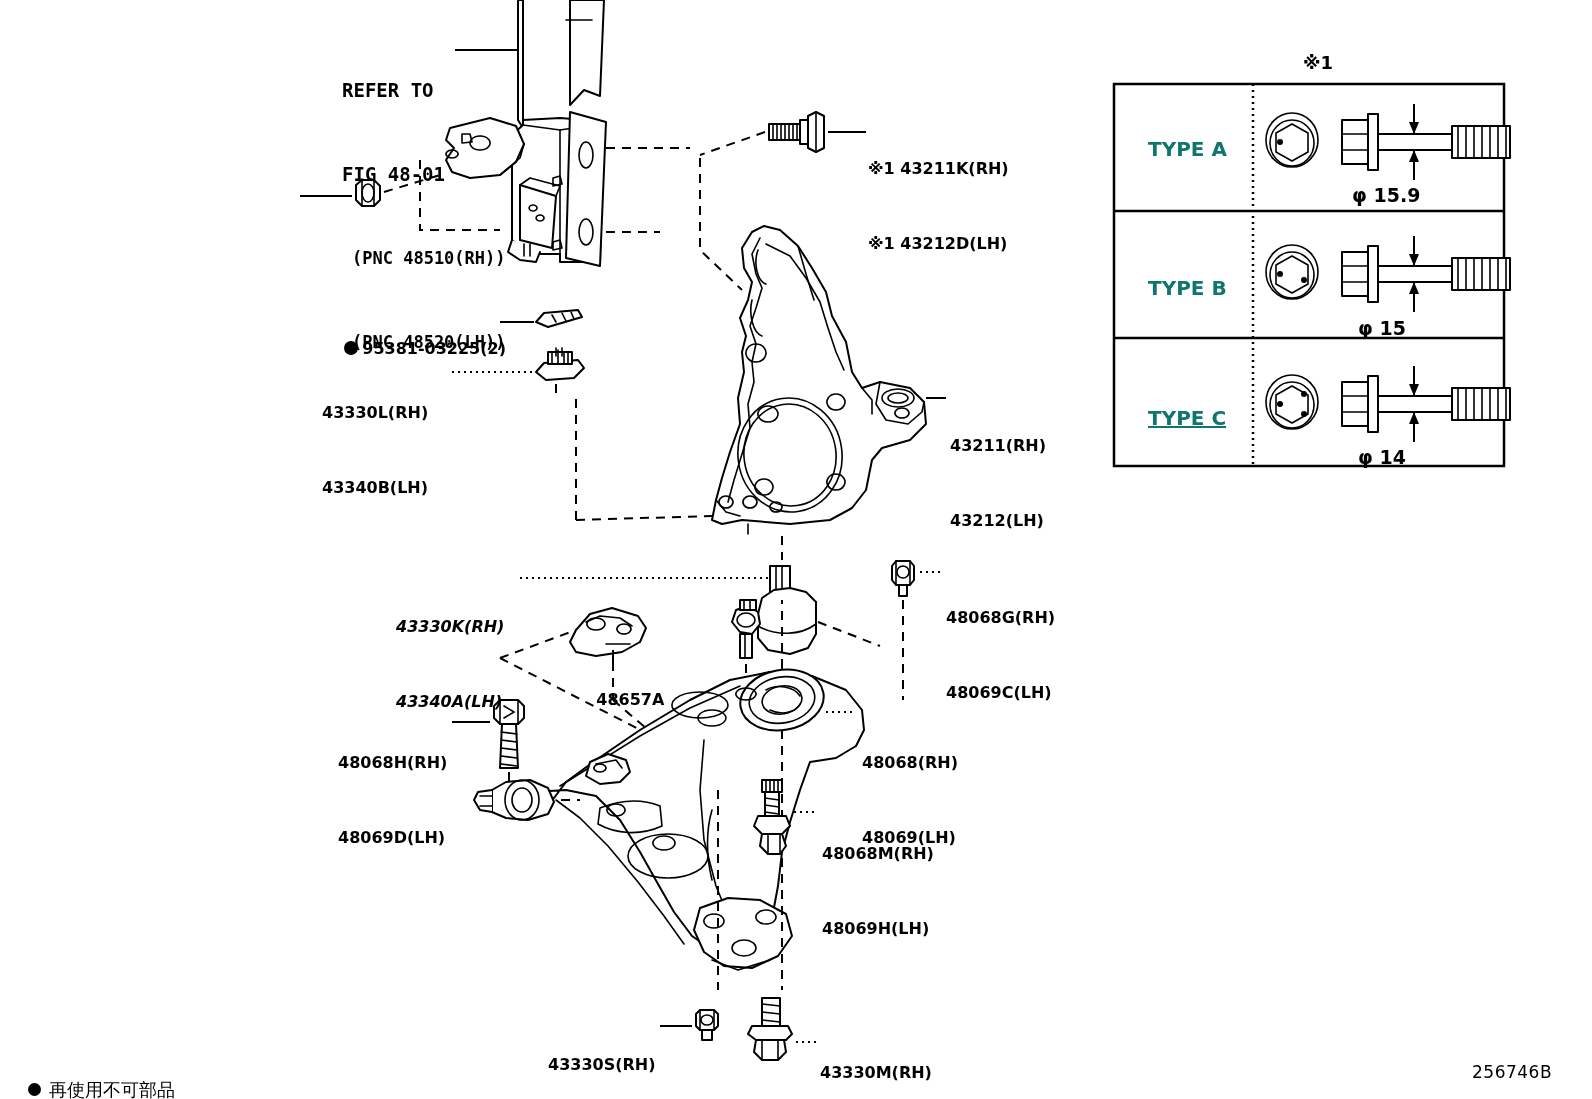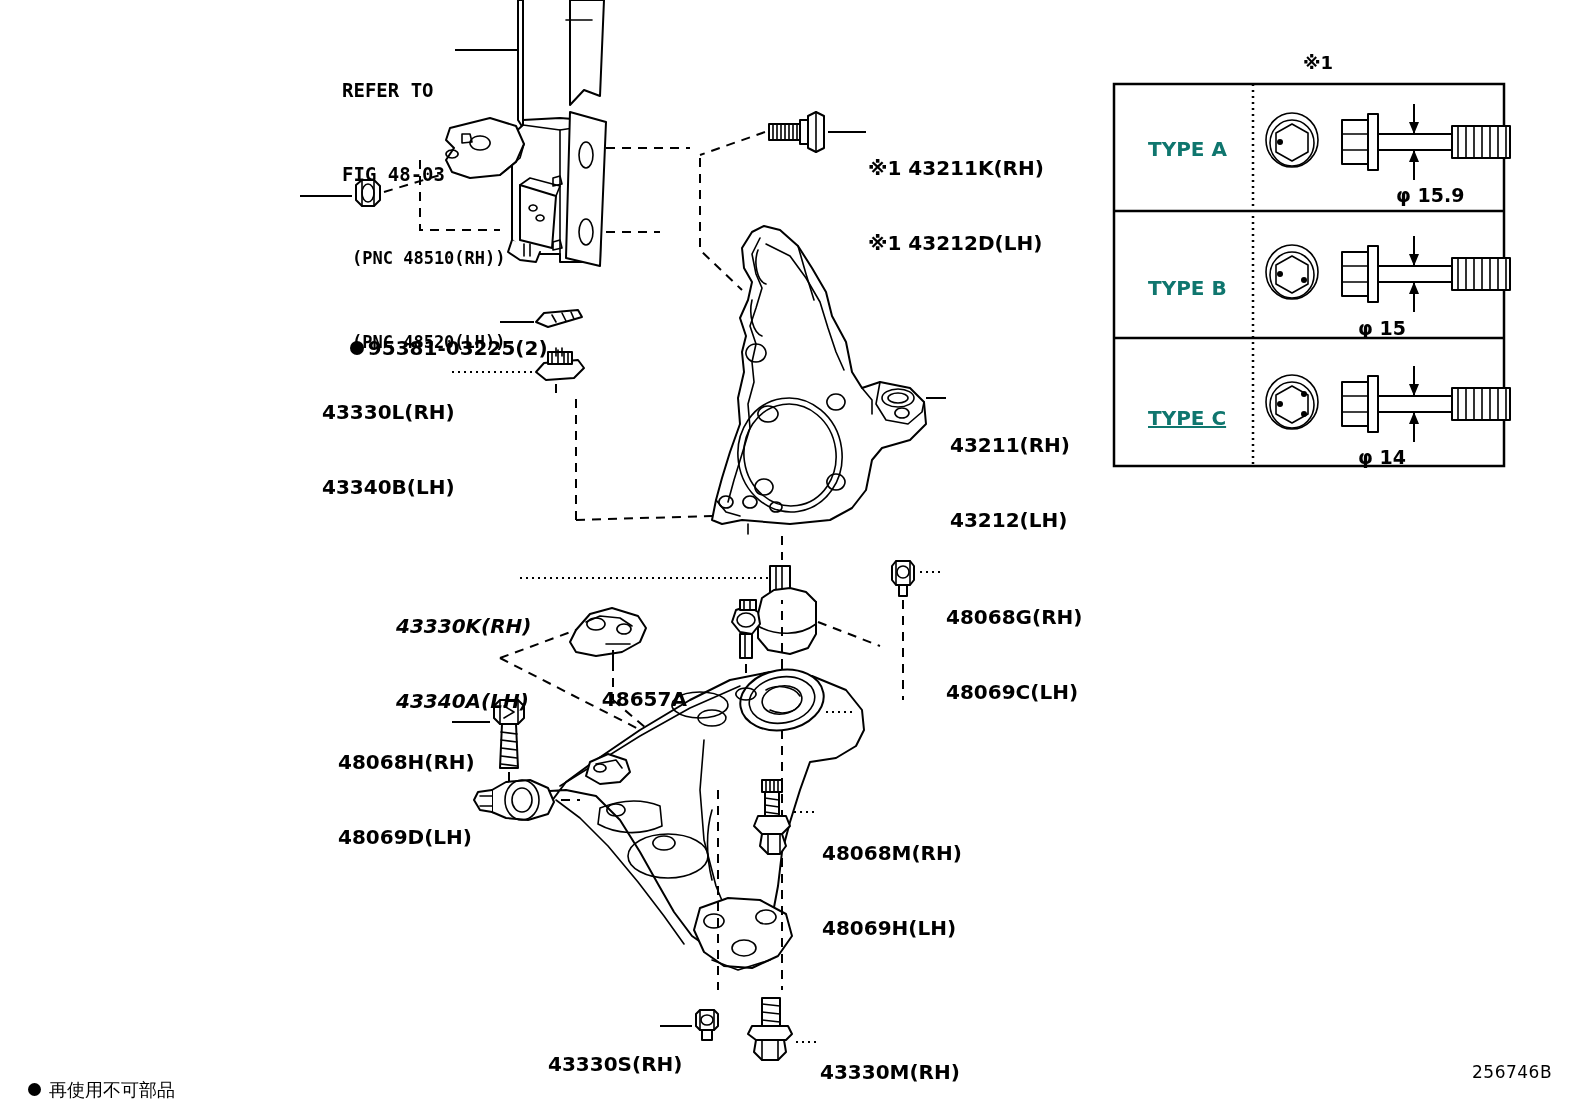--- a/index.html
+++ b/index.html
@@ -12,21 +12,21 @@
     width: 1592px;
     height: 1099px;
     background: #ffffff;
     overflow: hidden;
     font-family: "DejaVu Sans", sans-serif;
   }
   .lbl {
     position: absolute;
     font-family: "DejaVu Sans", sans-serif;
     font-weight: bold;
-    font-size: 20px;
+    font-size: 16px;
     line-height: 25px;
     color: #000;
     white-space: pre;
     letter-spacing: 0px;
   }
   .lbl.two { line-height: 25px; }
   .lbl-line { display: block; }
   .refer {
     position: absolute;
     font-family: "DejaVu Sans Mono", monospace;
@@ -398,21 +398,21 @@
       <path class="partthin" d="M1458 388 L1458 420 M1466 388 L1466 420 M1474 388 L1474 420 M1482 388 L1482 420 M1490 388 L1490 420 M1498 388 L1498 420 M1506 388 L1506 420"></path>
       <line class="ln" x1="1414" y1="366" x2="1414" y2="396" stroke-width="2"></line>
       <path d="M1414 396 L1409 384 L1419 384 Z" fill="#000"></path>
       <line class="ln" x1="1414" y1="442" x2="1414" y2="412" stroke-width="2"></line>
       <path d="M1414 412 L1409 424 L1419 424 Z" fill="#000"></path>
     </g>
   </svg>
 
   <div class="refer" style="left:342px; top:20px;">
     <span class="lbl-line">REFER TO</span>
-    <span class="lbl-line">FIG 48-03</span>
+    <span class="lbl-line">FIG 48-01</span>
     <span class="lbl-line indent">(PNC 48510(RH))</span>
     <span class="lbl-line indent">(PNC 48520(LH))</span>
   </div>
 
 
   <div class="lbl two" style="left:868px; top:106px;">
     <span class="lbl-line">※1 43211K(RH)</span>
     <span class="lbl-line">※1 43212D(LH)</span>
   </div>
 
@@ -442,20 +442,24 @@
 
   <div class="lbl" style="left:574px; top:662px;">
     <span>48657A</span>
   </div>
 
   <div class="lbl two" style="left:338px; top:700px;">
     <span class="lbl-line">48068H(RH)</span>
     <span class="lbl-line">48069D(LH)</span>
   </div>
 
+  <div class="lbl two" style="left:862px; top:700px;">
+    <span class="lbl-line">48068(RH)</span>
+    <span class="lbl-line">48069(LH)</span>
+  </div>
 
   <div class="lbl two" style="left:822px; top:791px;">
     <span class="lbl-line">48068M(RH)</span>
     <span class="lbl-line">48069H(LH)</span>
   </div>
 
   <div class="lbl two" style="left:548px; top:1002px;">
     <span class="lbl-line">43330S(RH)</span>
     
   </div>
@@ -464,21 +468,21 @@
     <span class="lbl-line">43330M(RH)</span>
     
   </div>
 
   <div class="starmark" style="left:1303px; top:52px;">※1</div>
 
   <div class="typecell" style="left:1148px; top:137px;">TYPE A</div>
   <div class="typecell" style="left:1148px; top:276px;">TYPE B</div>
   <div class="typecell" style="left:1148px; top:406px;text-decoration:underline;">TYPE C</div>
 
-  <div class="phi" style="left:1352px; top:184px;margin-left:44px;">φ 15.9</div>
+  <div class="phi" style="left:1352px; top:184px;">φ 15.9</div>
   <div class="phi" style="left:1358px; top:317px;">φ 15</div>
   <div class="phi" style="left:1358px; top:446px;">φ 14</div>
 
   <div class="legend" style="left:28px; top:1022px;">
     <span class="lbl-line"><span class="dot"></span><span>再使用不可部品</span></span>
     
   </div>
 
   <div class="figid" style="left:1472px; top:1062px;">256746B</div>
 

